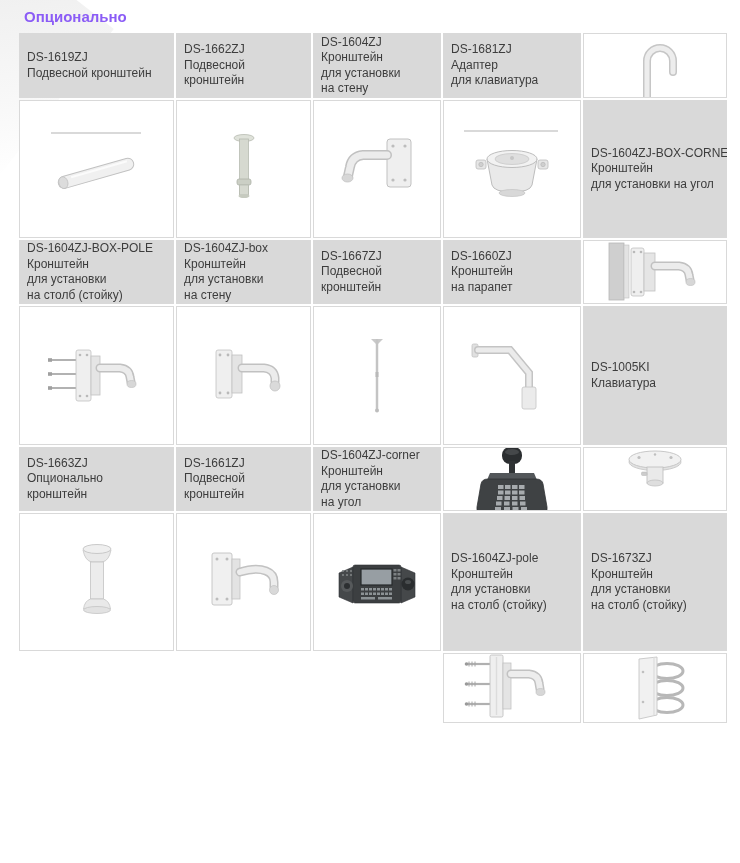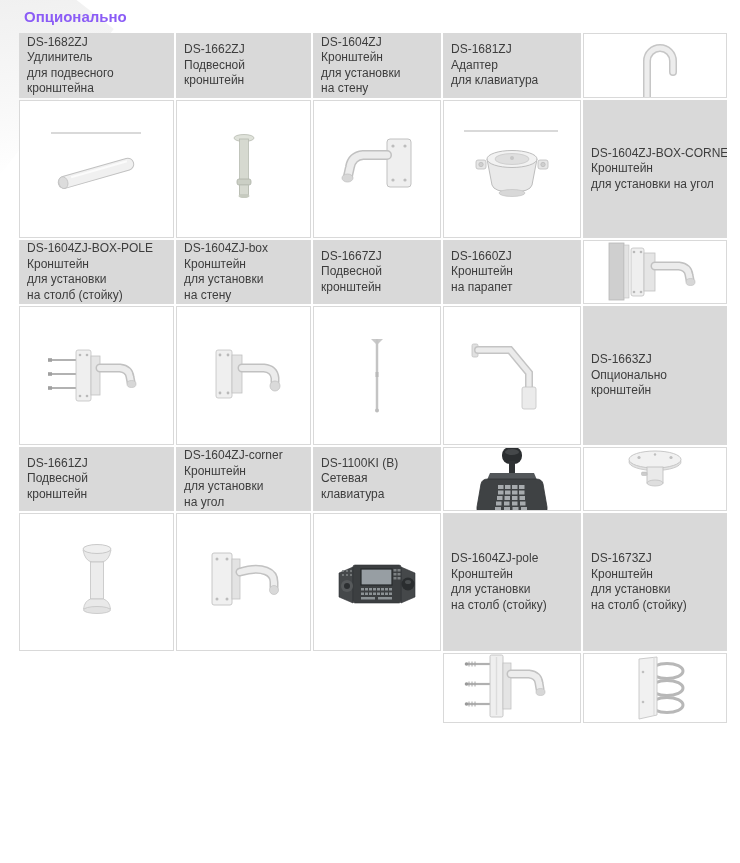--- a/index.html
+++ b/index.html
@@ -43,24 +43,22 @@
 <body>
 
 <div class="watermark"></div>
 
 <div class="content">
   <div class="page-title">Опционально</div>
 
   <div class="catalog">
 
     <div class="hcell">
-      <div class="model">DS-1682ZJ</div>
-      <div class="desc">Удлинитель
-для подвесного
-кронштейна</div>
+      <div class="model">DS-1619ZJ</div>
+      <div class="desc">Подвесной кронштейн</div>
     </div>
     <div class="hcell">
       <div class="model">DS-1662ZJ</div>
       <div class="desc">Подвесной
 кронштейн</div>
     </div>
     <div class="hcell">
       <div class="model">DS-1604ZJ</div>
       <div class="desc">Кронштейн
 для установки
@@ -215,38 +213,38 @@
     <div class="icell">
       <svg width="120" height="112" viewBox="0 0 120 112">
         <rect x="20" y="24" width="6" height="13" rx="1.5" fill="#e0e0e0" stroke="#c1c1c1" stroke-width="0.8"></rect>
         <path d="M26,30 h32 l19,23 v15" fill="none" stroke="#c4c4c4" stroke-width="8" stroke-linecap="round"></path>
         <path d="M26,30 h32 l19,23 v15" fill="none" stroke="#ebebeb" stroke-width="5" stroke-linecap="round"></path>
         <rect x="70" y="67" width="14" height="22" rx="2" fill="#ebebeb" stroke="#c4c4c4" stroke-width="0.8"></rect>
       </svg>
     </div>
 
     <div class="hcell">
+      <div class="model">DS-1005KI</div>
+      <div class="desc">Клавиатура</div>
+    </div>
+    <div class="hcell">
       <div class="model">DS-1663ZJ</div>
       <div class="desc">Опционально
 кронштейн</div>
     </div>
     <div class="hcell">
       <div class="model">DS-1661ZJ</div>
       <div class="desc">Подвесной
 кронштейн</div>
     </div>
     <div class="hcell">
       <div class="model">DS-1604ZJ-corner</div>
       <div class="desc">Кронштейн
 для установки
 на угол</div>
-    </div>
-    <div class="hcell">
-      <div class="model">DS-1100KI (B)</div>
-      <div class="desc">Сетевая клавиатура</div>
     </div>
 
     <div class="icell">
       <svg width="120" height="112" viewBox="0 0 120 112">
         <rect x="50" y="24" width="20" height="17" rx="8" fill="#2b2e30"></rect>
         <ellipse cx="60" cy="29" rx="7" ry="3" fill="#45484a"></ellipse>
         <path d="M57,38 h6 v16 h-6 z" fill="#303335"></path>
         <path d="M38,50 h44 l3,7 h-50 z" fill="#53575a"></path>
         <path d="M36,56 L84,56 Q90,56 91,61 L95,84 Q96,92 87,92 L33,92 Q24,92 25,84 L29,61 Q30,56 36,56 Z" fill="#3f4244" stroke="#313436" stroke-width="0.8"></path>
         <g fill="#a7abae">

